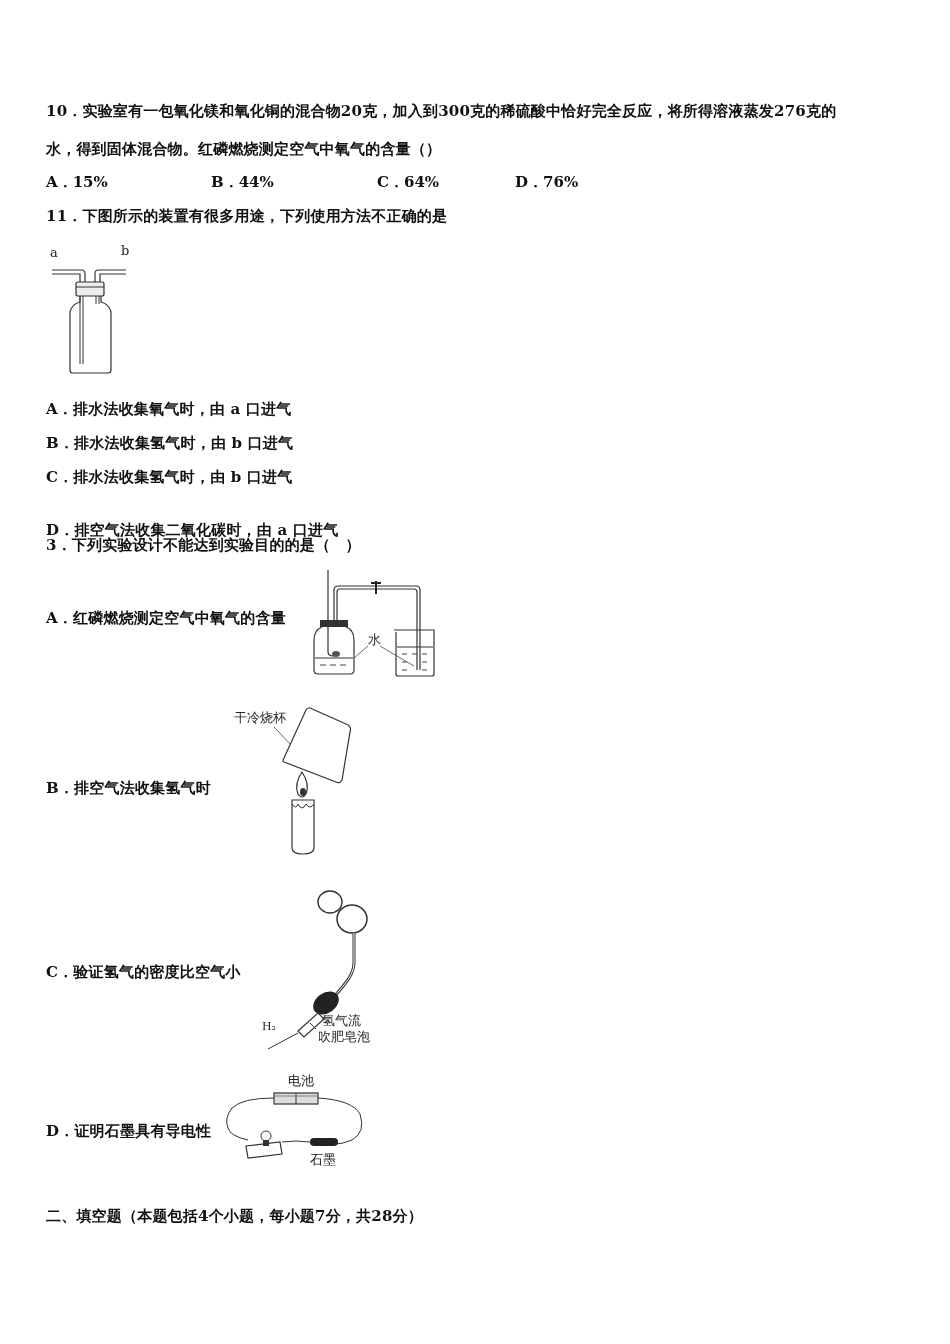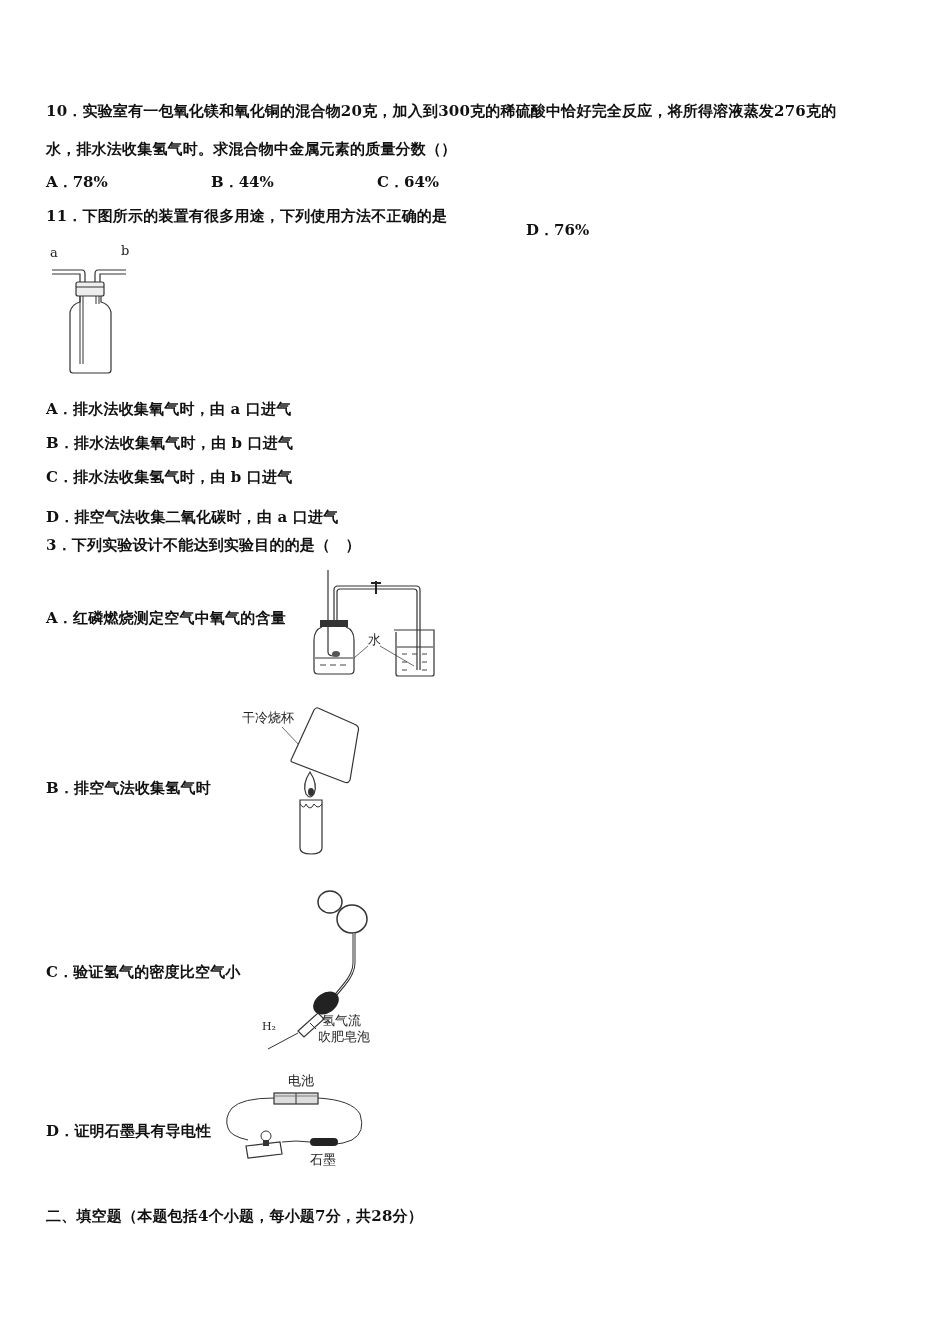--- a/index.html
+++ b/index.html
@@ -15,26 +15,26 @@
   .opts { position: absolute; left: 46px; font-size: 15px; font-weight: bold; line-height: 20px; }
   .opts span { position: absolute; white-space: nowrap; }
   .fig { position: absolute; }
   .fig svg { display: block; }
   .lbl { font-family: "DejaVu Serif", serif; font-weight: normal; fill: #222; }
 </style>
 </head>
 <body>
 
 <div class="line" style="top:101px;">10．实验室有一包氧化镁和氧化铜的混合物20克，加入到300克的稀硫酸中恰好完全反应，将所得溶液蒸发276克的</div>
-<div class="line" style="top:139px;">水，排水法收集氢气时。求混合物中金属元素的质量分数（）</div>
+<div class="line" style="top:139px;">水，得到固体混合物。红磷燃烧测定空气中氧气的含量（）</div>
 <div class="opts" style="top:172px;">
-  <span style="left:0px;">A．78%</span>
+  <span style="left:0px;">A．15%</span>
   <span style="left:165px;text-align:right;">B．44%</span>
   <span style="left:331px;">C．64%</span>
-  <span style="left:480px;margin-top:48px;">D．76%</span>
+  <span style="left:469px;">D．76%</span>
 </div>
 
 <div class="line" style="top:206px;">11．下图所示的装置有很多用途，下列使用方法不正确的是</div>
 
 <div class="fig" style="left:46px; top:240px;">
   <svg width="90" height="135" viewBox="0 0 90 135">
     <text class="lbl" x="4" y="17" font-size="13">a</text>
     <text class="lbl" x="75" y="15" font-size="13">b</text>
 
     <path d="M6 30 H36 Q39 30 39 34 V42" fill="none" stroke="#333" stroke-width="1.2"></path>
@@ -50,23 +50,23 @@
 
     <line x1="34" y1="56" x2="34" y2="124" stroke="#333" stroke-width="1"></line>
     <line x1="37" y1="56" x2="37" y2="124" stroke="#333" stroke-width="1"></line>
 
     <line x1="50" y1="56" x2="50" y2="64" stroke="#333" stroke-width="1"></line>
     <line x1="53" y1="56" x2="53" y2="64" stroke="#333" stroke-width="1"></line>
   </svg>
 </div>
 
 <div class="line" style="top:399px;">A．排水法收集氧气时，由 a 口进气</div>
-<div class="line" style="top:433px;">B．排水法收集氧气时，由 b 口进气</div>
+<div class="line" style="top:433px;">B．排水法收集氢气时，由 b 口进气</div>
 <div class="line" style="top:467px;">C．排水法收集氢气时，由 b 口进气</div>
-<div class="line" style="top:507px;">D．排空气法收集二氧化碳时，由 a 口进气</div>
+<div class="line" style="top:520px;">D．排空气法收集二氧化碳时，由 a 口进气</div>
 
 <div class="line" style="top:535px;">3．下列实验设计不能达到实验目的的是（　）</div>
 
 <div class="line" style="top:608px;">A．红磷燃烧测定空气中氧气的含量</div>
 <div class="fig" style="left:310px; top:570px;">
   <svg width="130" height="110" viewBox="0 0 130 110">
 
     <line x1="18" y1="0" x2="18" y2="60" stroke="#333" stroke-width="1.2"></line>
 
     <path d="M24 50 V20 Q24 16 28 16 H106 Q110 16 110 20 V100" fill="none" stroke="#333" stroke-width="1.2"></path>
@@ -86,21 +86,21 @@
     <path d="M58 76 L44 88" stroke="#444" stroke-width="0.8" fill="none"></path>
     <path d="M70 76 L104 96" stroke="#444" stroke-width="0.8" fill="none"></path>
 
     <path d="M84 60 H124 V104 Q124 106 122 106 H88 Q86 106 86 104 V62" fill="none" stroke="#333" stroke-width="1.2"></path>
     <line x1="87" y1="77" x2="123" y2="77" stroke="#333" stroke-width="1"></line>
     <path d="M92 84 h5 M102 84 h5 M112 84 h5 M92 92 h5 M112 92 h5 M92 100 h5 M112 100 h5" stroke="#444" stroke-width="1"></path>
   </svg>
 </div>
 
 <div class="line" style="top:778px;">B．排空气法收集氢气时</div>
-<div class="fig" style="left:240px; top:700px;">
+<div class="fig" style="left:232px; top:700px;">
   <svg width="140" height="160" viewBox="0 0 140 160">
     <text class="lbl" x="2" y="22" font-size="13">干冷烧杯</text>
     <line x1="42" y1="27" x2="60" y2="46" stroke="#444" stroke-width="0.8"></line>
 
     <path d="M78 8 L114 24 Q120 26 118 32 L110 80 Q108 84 104 82 L52 62 Q50 61 52 58 L74 10 Q76 7 78 8 Z" fill="#fff" stroke="#333" stroke-width="1.2"></path>
 
     <path d="M70 72 Q62 84 66 94 Q70 100 74 94 Q78 84 70 72 Z" fill="#fff" stroke="#333" stroke-width="1.2"></path>
     <ellipse cx="71" cy="92" rx="3" ry="4" fill="#333"></ellipse>
 
     <path d="M60 100 H82 V148 Q82 154 71 154 Q60 154 60 148 Z" fill="#fff" stroke="#333" stroke-width="1.2"></path>

